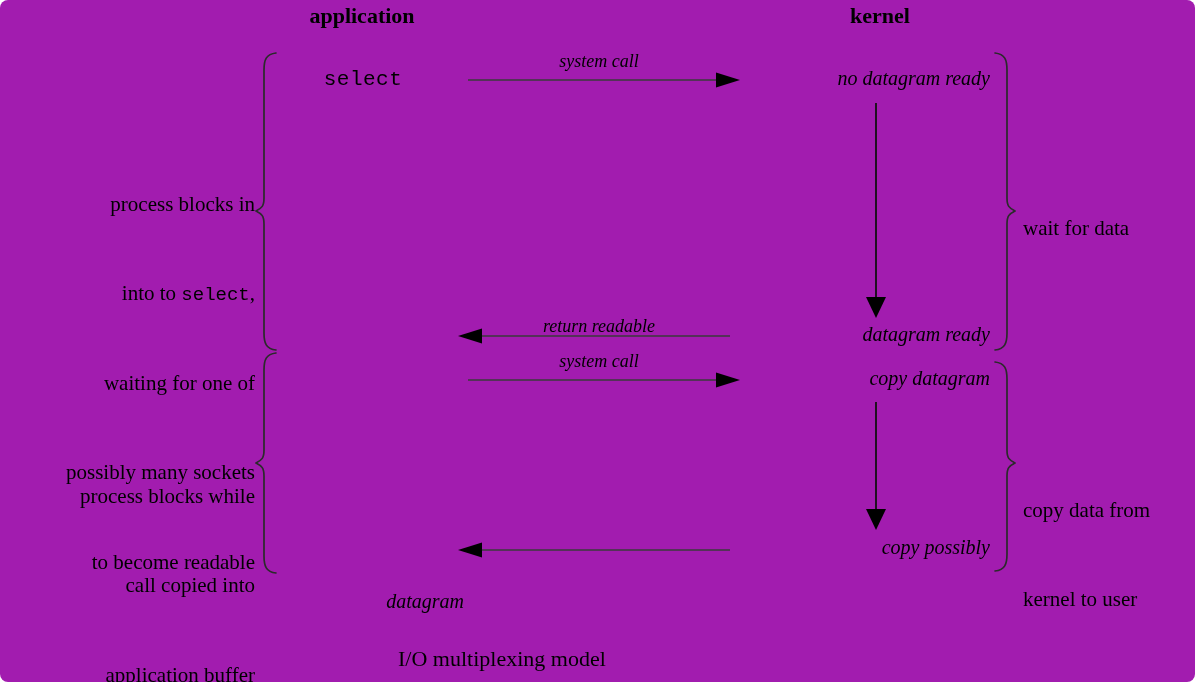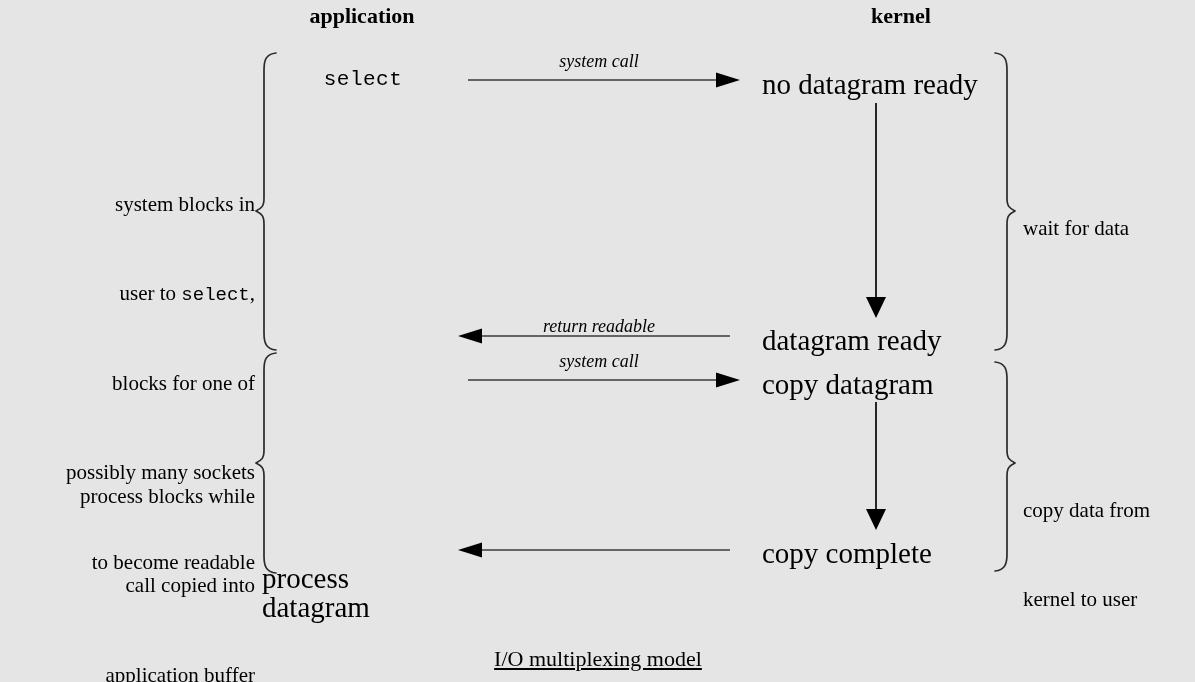--- a/index.html
+++ b/index.html
@@ -4,40 +4,42 @@
 <style>
   html, body {
     margin: 0;
     padding: 0;
     background: #ffffff;
   }
   #canvas {
     position: relative;
     width: 1195px;
     height: 682px;
-    background: #e5e5e5;
+    background: #a21caf;
     overflow: hidden;
     font-family: "Liberation Serif", "DejaVu Serif", serif;
     color: #000000;
+    border-radius: 8px;
   }
   .txt {
     position: absolute;
     font-family: "Liberation Serif", "DejaVu Serif", serif;
     color: #000;
     white-space: pre;
     line-height: 1.28;
   }
   .col-head {
     font-weight: bold;
     font-size: 22px;
     text-align: center;
   }
   .node {
-    font-size: 29px;
-    text-align: left;
+    font-size: 20px;
+    text-align: right;
+    font-style: italic;
   }
   .mono {
     font-family: "Liberation Mono", "DejaVu Sans Mono", monospace;
     font-size: 21px;
     letter-spacing: 0.5px;
   }
   .inline-mono {
     font-family: "Liberation Mono", "DejaVu Sans Mono", monospace;
     font-size: 19px;
   }
@@ -51,22 +53,21 @@
     text-align: left;
     line-height: 1.42;
   }
   .arrow-label {
     font-size: 18px;
     text-align: center;
     font-style: italic;
   }
   .caption {
     font-size: 22px;
-    text-align: center;
-    text-decoration: underline;
+    text-align: left;
   }
   svg.overlay {
     position: absolute;
     left: 0;
     top: 0;
     width: 1195px;
     height: 682px;
     pointer-events: none;
   }
   .hline { stroke: #3a3a3a; stroke-width: 1.7; }
@@ -74,49 +75,48 @@
   .brace { stroke: #2b2b2b; stroke-width: 1.7; fill: none; stroke-linecap: round; stroke-linejoin: round;}
   .head { fill: #000000; }
 </style>
 </head>
 <body>
 
 <div id="canvas">
 
   <div class="txt col-head" style="left:262px; top:2px; width:200px;">application</div>
 
-  <div class="txt col-head" style="left:801px; top:2px; width:200px;">kernel</div>
+  <div class="txt col-head" style="left:780px; top:2px; width:200px;">kernel</div>
 
   <div class="txt mono" style="left:262px; top:67px; width:202px; text-align:center;">select</div>
 
 
-  <div class="txt node" style="left:262px; top:560px; width:202px;">process</div>
   <div class="txt node" style="left:262px; top:589px; width:202px;">datagram</div>
 
   <div class="txt note-left" style="left:30px; top:130px; width:225px;">
-    <div>system blocks in</div>
-    <div><span>user to </span><span class="inline-mono">select</span><span>,</span></div>
-    <div>blocks for one of</div>
+    <div>process blocks in</div>
+    <div><span>into to </span><span class="inline-mono">select</span><span>,</span></div>
+    <div>waiting for one of</div>
     <div>possibly many sockets</div>
     <div>to become readable</div>
   </div>
 
   <div class="txt note-left" style="left:30px; top:422px; width:225px;">
     <div>process blocks while</div>
     <div>call copied into</div>
     <div>application buffer</div>
   </div>
 
   <div class="txt node" style="left:762px; top:66px; width:228px;">no datagram ready</div>
 
   <div class="txt node" style="left:762px; top:322px; width:228px;">datagram ready</div>
 
   <div class="txt node" style="left:762px; top:366px; width:228px;">copy datagram</div>
 
-  <div class="txt node" style="left:762px; top:535px; width:228px;">copy complete</div>
+  <div class="txt node" style="left:762px; top:535px; width:228px;">copy possibly</div>
 
   <div class="txt note-right" style="left:1023px; top:194px; width:170px;margin-top:20px;">wait for data</div>
 
   <div class="txt note-right" style="left:1023px; top:436px; width:175px;">
     <div>copy data from</div>
     <div>kernel to user</div>
   </div>
 
   <div class="txt arrow-label" style="left:468px; top:50px; width:262px;">system call</div>
 

